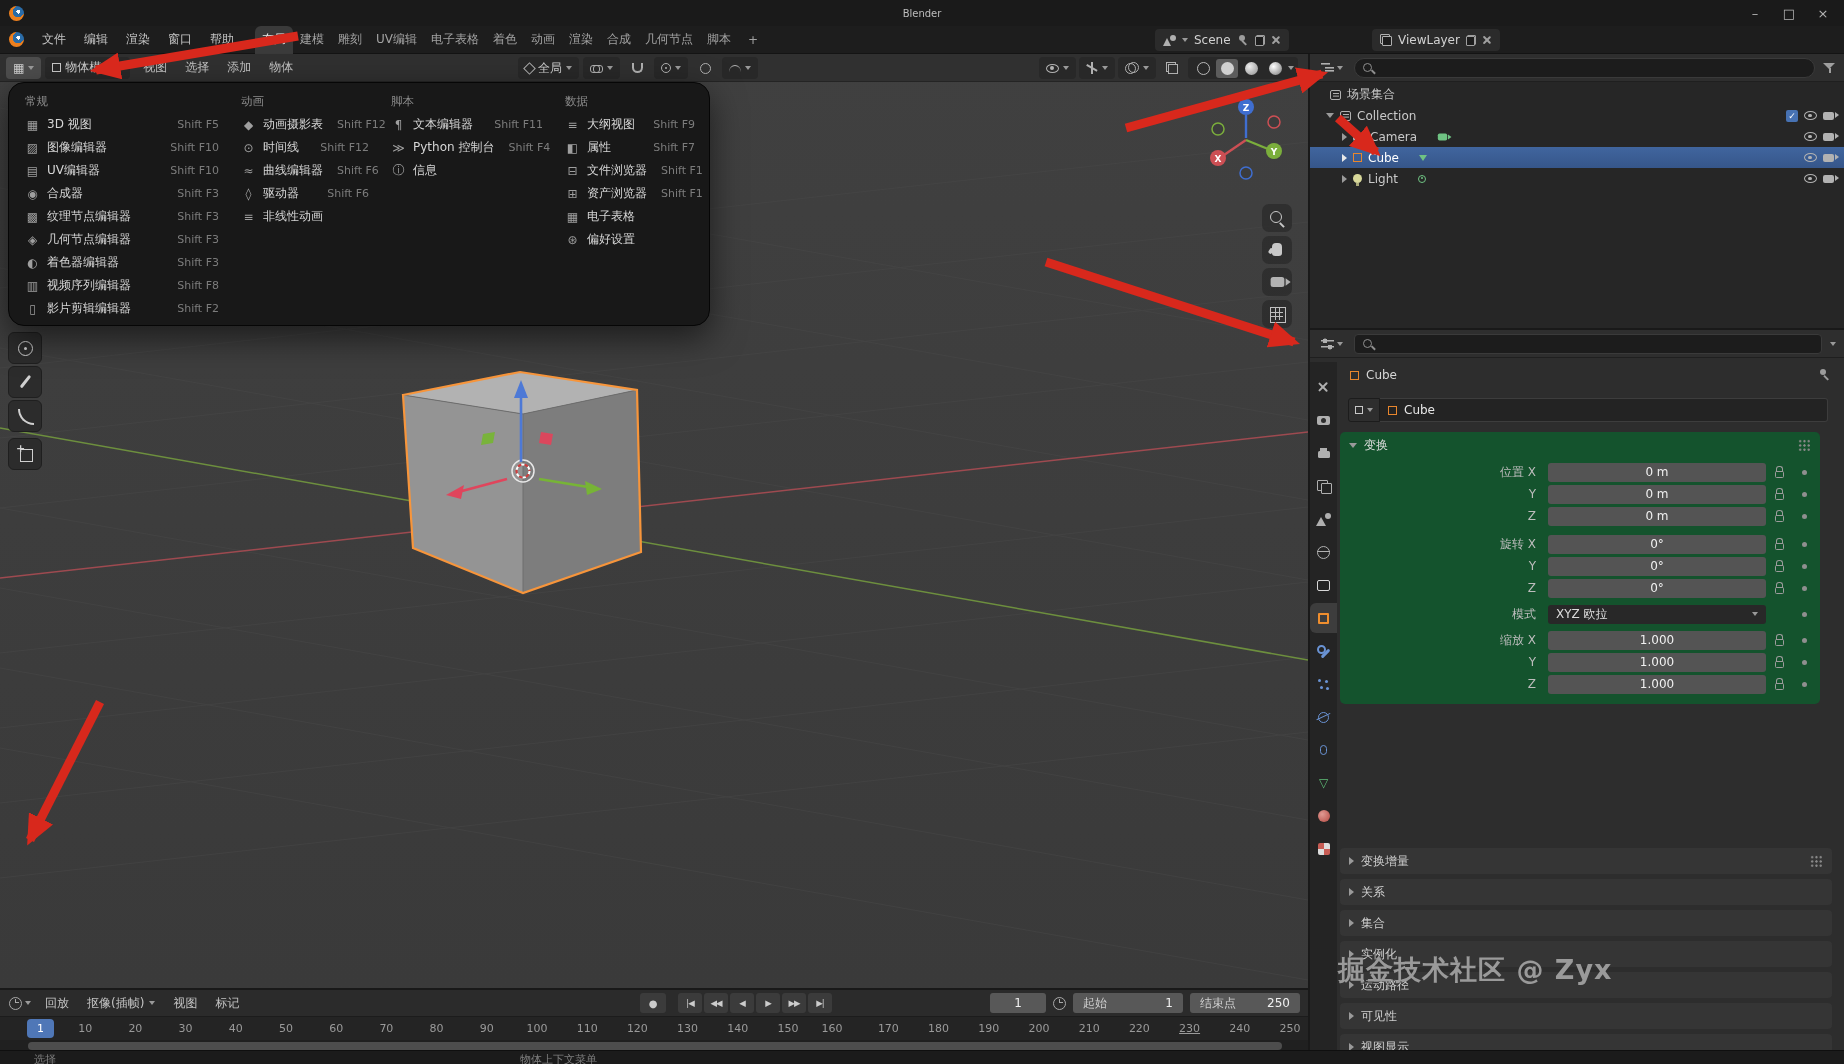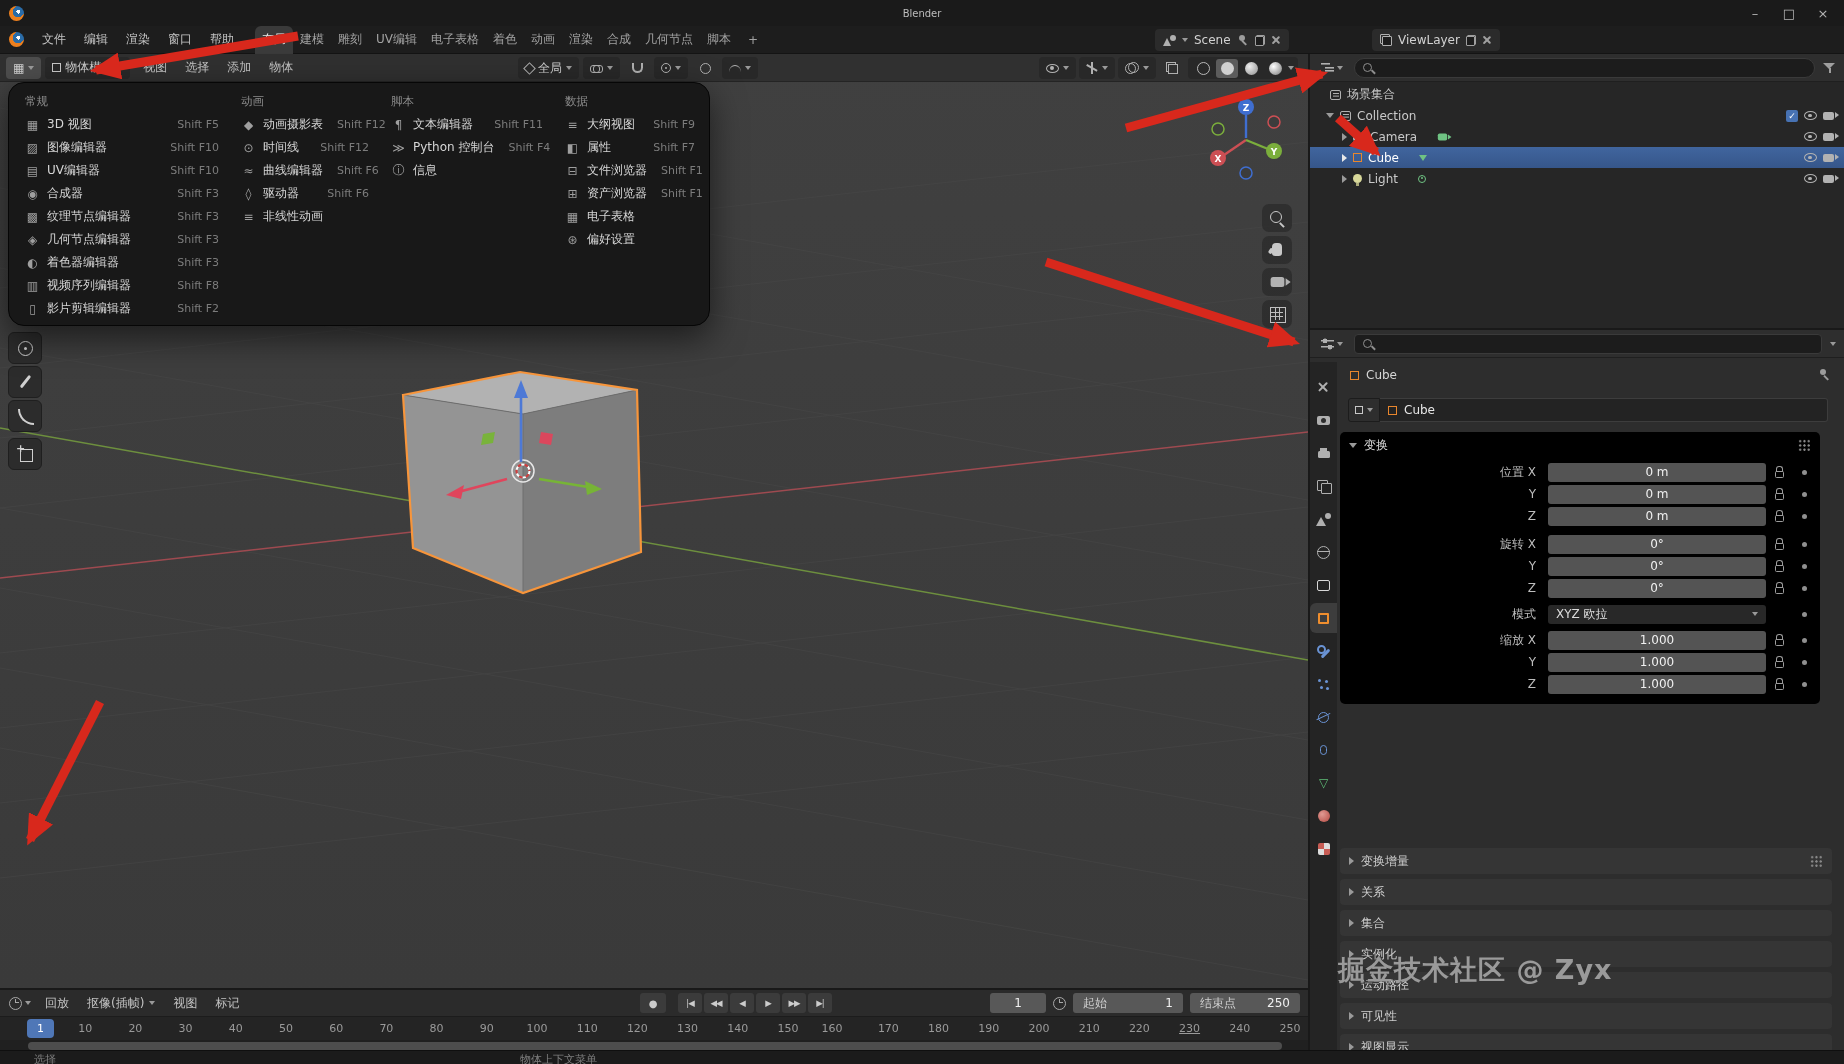--- a/index.html
+++ b/index.html
@@ -199,21 +199,21 @@
 .ti-mod::after{content:"";position:absolute;width:5px;height:5px;border:2px solid #6a93d4;border-radius:50%;left:1px;top:1px}
 .ti-part::before{content:"";position:absolute;left:2px;top:2px;width:3px;height:3px;border-radius:50%;background:#6a93d4;box-shadow:7px 1px 0 #6a93d4,2px 7px 0 #6a93d4,8px 8px 0 #6a93d4}
 .ti-phys::before{content:"";position:absolute;inset:2px;border:1.4px solid #6a93d4;border-radius:50%}
 .ti-phys::after{content:"";position:absolute;left:0;right:0;top:6.5px;height:1.4px;background:#6a93d4;transform:rotate(-25deg)}
 .ti-con::before{content:"";position:absolute;inset:2.5px 4px;border:1.4px solid #6a93d4;border-radius:4px}
 .ti-data::before{content:"▽";color:#5fbf77;font-size:12px}
 .ti-mat::before{content:"";position:absolute;inset:1.5px;border-radius:50%;background:radial-gradient(circle at 35% 35%,#e09a93,#b44a42)}
 .ti-tex::before{content:"";position:absolute;inset:1.5px;border-radius:2px;background:conic-gradient(#ddd 0 25%,#c75c54 0 50%,#ddd 0 75%,#c75c54 0)}
 .selbtn{display:flex;align-items:center;gap:4px;background:#2e2e2e;border-radius:3px 0 0 3px;height:24px;padding:0 6px;border:1px solid #1c1c1c}
 .nameinput{flex:1;display:flex;align-items:center;gap:7px;background:#232323;border:1px solid #3d3d3d;border-left:none;border-radius:0 3px 3px 0;height:24px;padding:0 8px;color:#e6e6e6}
-.ppanel{position:absolute;left:30px;right:24px;top:102px;height:272px;background:#000000;border-radius:5px;padding-bottom:8px}
+.ppanel{position:absolute;left:30px;right:24px;top:102px;height:272px;background:#14532d;border-radius:5px;padding-bottom:8px}
 .ppanel-h{height:26px;display:flex;align-items:center;gap:7px;padding:0 9px;color:#dedede}
 .pgroup{display:flex;flex-direction:column;gap:2px;margin-bottom:8px}
 .prow{display:flex;align-items:center;height:20px;padding:0 4px 0 8px}
 .plabel{width:200px;text-align:right;padding-right:12px;color:#bdbdbd;white-space:nowrap;flex:none}
 .pfield{flex:1;background:#545454;border-radius:3px;height:19px;display:flex;align-items:center;justify-content:center;color:#f0f0f0}
 .pdrop{flex:1;background:#282828;border-radius:3px;height:19px;display:flex;align-items:center;color:#dcdcdc;padding:0 8px}
 .lockc{width:26px;display:flex;justify-content:center;flex:none}
 .dotc{width:24px;display:flex;justify-content:center;flex:none}
 #psecs{position:absolute;left:30px;right:12px;top:518px;display:flex;flex-direction:column;gap:5px}
 .psec{height:26px;background:#353535;border-radius:4px;display:flex;align-items:center;padding:0 9px;gap:7px;color:#cfcfcf}

